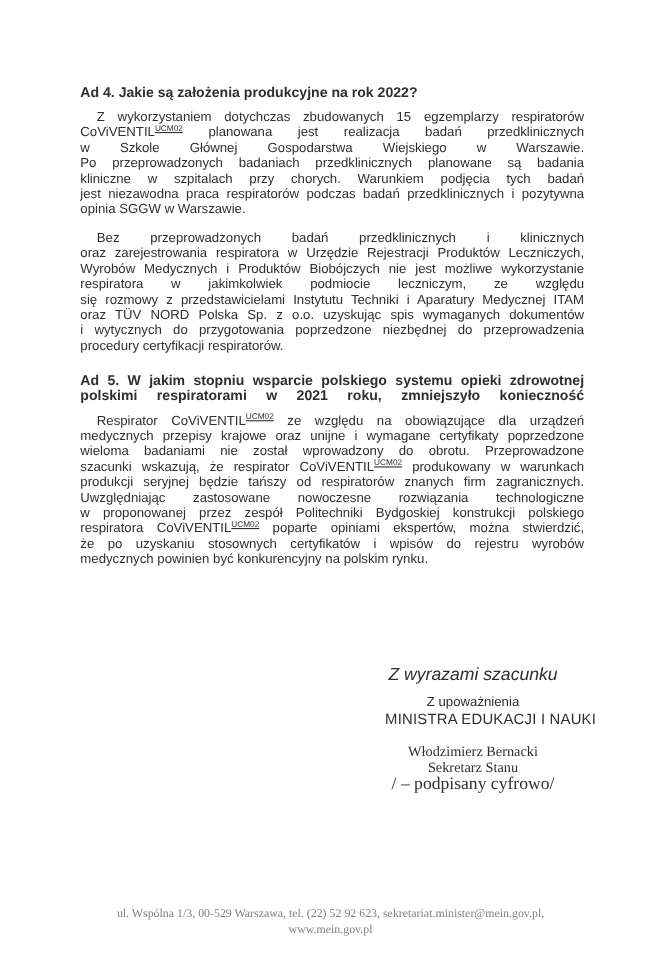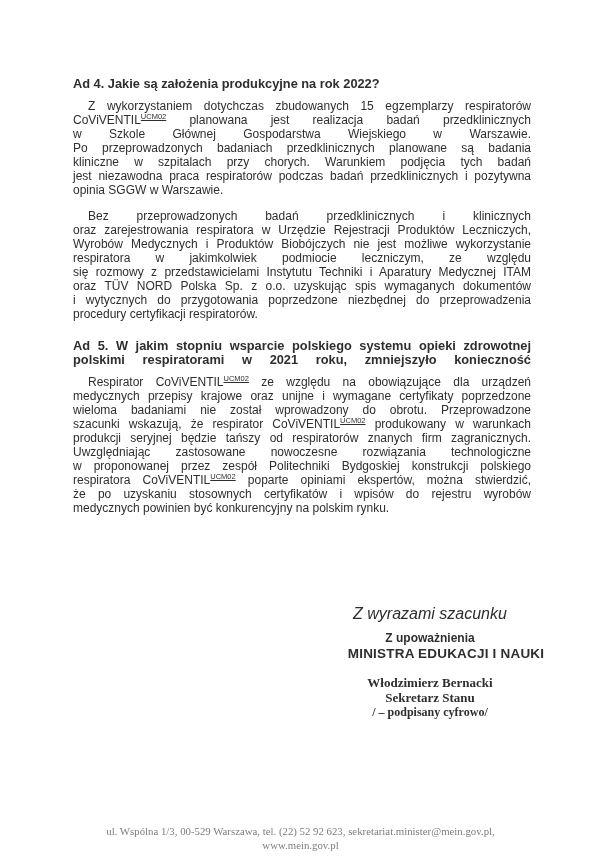--- a/index.html
+++ b/index.html
@@ -57,42 +57,41 @@
     white-space:nowrap;
     margin-top:20px;
   }
   
   .signature{
     position:absolute;
     left:430px;top:631px;
     transform:translateX(-50%);
     text-align:center;
     white-space:nowrap;
-    font-weight:bold;
   }
   .signature .authorization{
     font-size:12px;line-height:15px;
   }
   .signature .authority{
     font-size:13.5px;line-height:15px;
     letter-spacing:.2px;
     margin-left:32px;
   }
   .signature .signer{
     margin-top:14px;
     font-family:"Liberation Serif", serif;
     font-size:13px;line-height:15px;
   }
   .signature .signer-title{
     font-family:"Liberation Serif", serif;
     font-size:13px;line-height:15px;
   }
   .signature .digital-note{
     font-family:"Liberation Serif", serif;
-    font-size:12px;line-height:15px;
+    font-size:16px;line-height:15px;
   }
   
   .footer{
     position:absolute;
     left:0;right:0;top:824px;
     text-align:center;
     font-family:"Liberation Serif", serif;
     font-size:10.8px;line-height:14px;
     color:var(--footer-text);
   }

